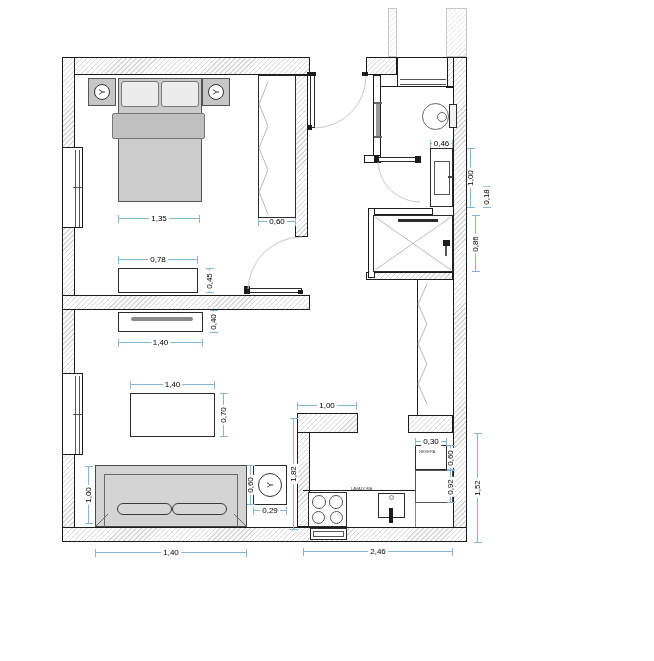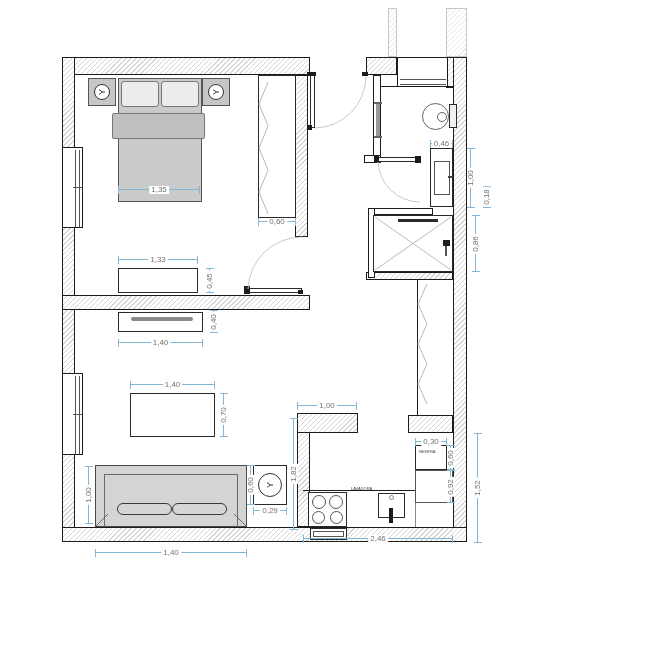--- a/index.html
+++ b/index.html
@@ -7,21 +7,21 @@
         font-family:"Liberation Sans",sans-serif}
   .wall{position:absolute;box-sizing:border-box;border:1px solid #1c1c1c;
         background:repeating-linear-gradient(135deg,#ffffff 0 2.5px,#d7d7d7 2.5px 3.5px)}
   .wall.lt{border-color:#9b9b9b;opacity:.55}
   .part{position:absolute;box-sizing:border-box;border:1px solid #1c1c1c;background:#fff}
   .box{position:absolute;box-sizing:border-box;border:1px solid #2a2a2a;background:#fff}
   .ln{position:absolute;background:#1c1c1c}
   .gln{position:absolute;background:#8a8a8a}
   .win{position:absolute;box-sizing:border-box;border:1px solid #1c1c1c;background:#fff}
   .win .g{position:absolute;background:#555}
-  .dim{position:absolute;color:#737373}
+  .dim{position:absolute;color:#000000}
   .dim.h{border-top:1px solid #82b8d6;height:0}
   .dim.h::before,.dim.h::after{content:"";position:absolute;top:-4px;width:1px;height:8px;background:#82b8d6}
   .dim.h::before{left:0}.dim.h::after{right:0}
   .dim.v{border-left:1px solid #82b8d6;width:0}
   .dim.v::before,.dim.v::after{content:"";position:absolute;left:-4px;height:1px;width:8px;background:#82b8d6}
   .dim.v::before{top:0}.dim.v::after{bottom:0}
   .dlab{position:absolute;left:50%;top:0;transform:translate(-50%,-50%);background:#fff;
         padding:0 2px;font-size:8px;line-height:1;white-space:nowrap}
   .dim.v .dlab{left:0;top:50%;transform:translate(-50%,-50%) rotate(-90deg)}
   .circ{position:absolute;box-sizing:border-box;border:1px solid #333;border-radius:50%;background:#fff;
@@ -156,28 +156,28 @@
   <svg class="ovl" width="654" height="661" viewBox="0 0 654 661">
     <path d="M 315 128 A 52 52 0 0 0 366 76" fill="none" stroke="#c9c9c9" stroke-width="1"></path>
     <path d="M 248 289 A 54 54 0 0 1 302 237" fill="none" stroke="#c9c9c9" stroke-width="1"></path>
     <path d="M 378 162 A 42 42 0 0 0 420 202" fill="none" stroke="#c9c9c9" stroke-width="1"></path>
     <path d="M 375 217 L 451 270 M 375 270 L 451 217" fill="none" stroke="#bbbbbb" stroke-width="1"></path>
     <polyline points="268,82 259,104 268,126 259,148 268,170 259,192 268,214" fill="none" stroke="#b8b8b8" stroke-width="1"></polyline>
     <polyline points="427,284 418,304 427,324 418,344 427,364 418,384 427,404" fill="none" stroke="#b8b8b8" stroke-width="1"></polyline>
     <path d="M 96 526 L 108 514 M 246 526 L 234 514" fill="none" stroke="#6a6a6a" stroke-width="1"></path>
   </svg>
 
-  <div class="dim h" style="left:118px;top:189px;width:82px">
+  <div class="dim h" style="left:118px;top:218px;width:82px">
       <span class="dlab">1,35</span>
     </div>
   <div class="dim h" style="left:258px;top:221px;width:38px">
       <span class="dlab">0,60</span>
     </div>
   <div class="dim h" style="left:118px;top:259px;width:80px">
-      <span class="dlab">1,33</span>
+      <span class="dlab">0,78</span>
     </div>
   <div class="dim v" style="left:209px;top:268px;height:25px">
       <span class="dlab">0,45</span>
     </div>
 
   <div class="dim v" style="left:213px;top:310px;height:23px">
       <span class="dlab">0,40</span>
     </div>
   <div class="dim h" style="left:118px;top:342px;width:85px">
       <span class="dlab">1,40</span>
@@ -212,21 +212,21 @@
     </div>
   <div class="dim v" style="left:450px;top:445px;height:25px">
       <span class="dlab">0,60</span>
     </div>
   <div class="dim v" style="left:450px;top:470px;height:33px">
       <span class="dlab">0,92</span>
     </div>
   <div class="dim v" style="left:477px;top:433px;height:110px">
       <span class="dlab">1,52</span>
     </div>
-  <div class="dim h" style="left:303px;top:538px;width:150px">
+  <div class="dim h" style="left:303px;top:551px;width:150px">
       <span class="dlab">2,46</span>
     </div>
 
   <div class="dim h" style="left:430px;top:143px;width:23px">
       <span class="dlab">0,46</span>
     </div>
   <div class="dim v" style="left:470px;top:148px;height:60px">
       <span class="dlab">1,00</span>
     </div>
   <div class="dim v" style="left:486px;top:186px;height:22px">

